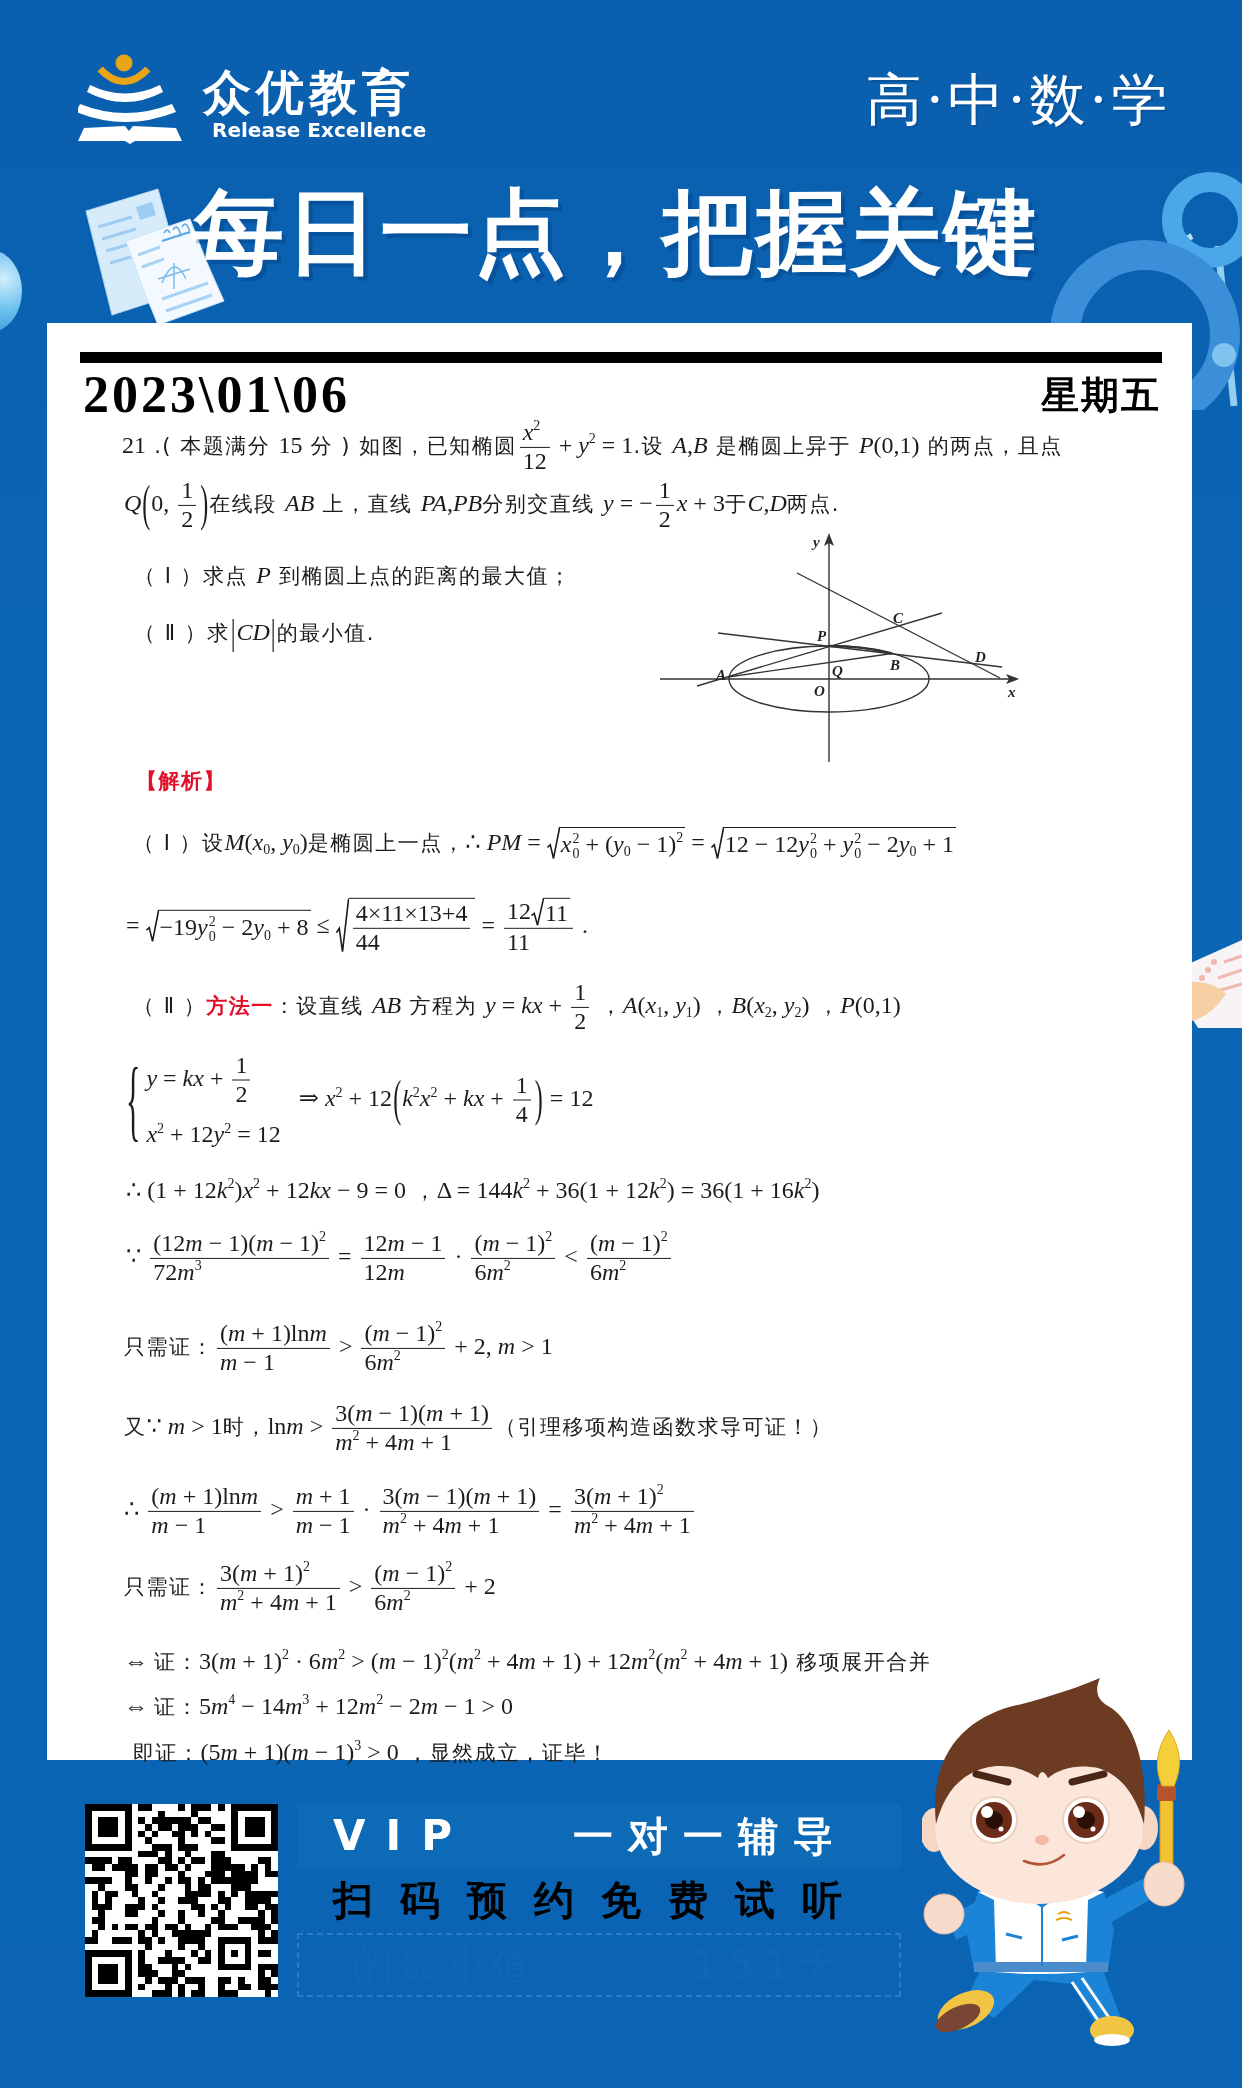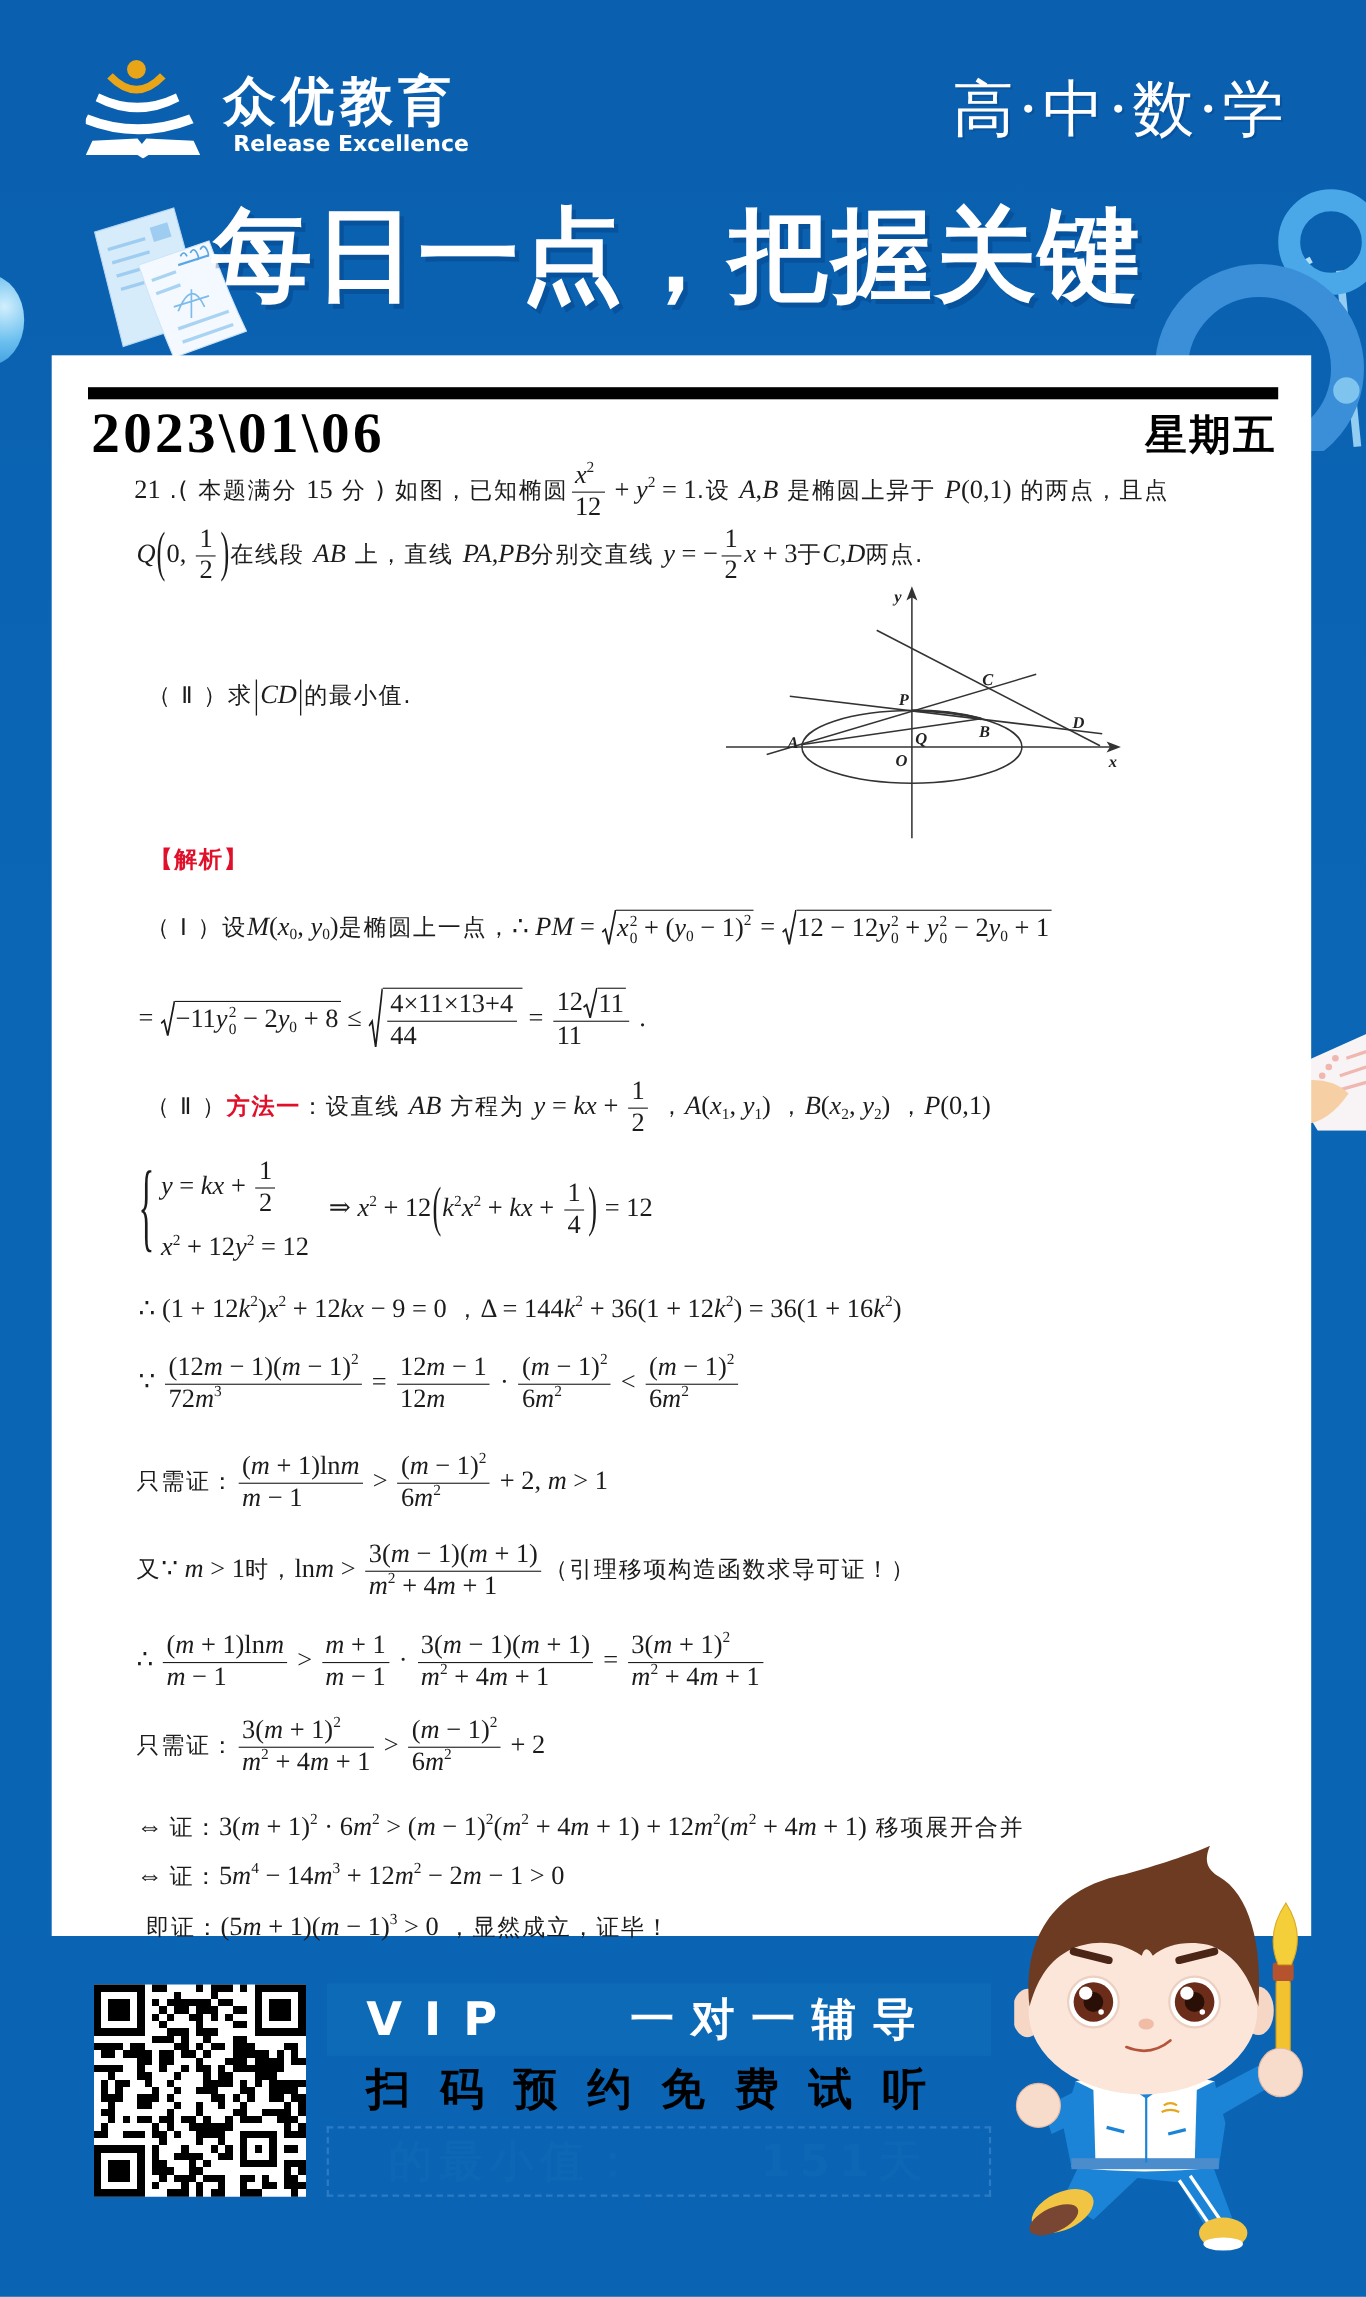--- a/index.html
+++ b/index.html
@@ -121,20 +121,21 @@
 <div class="abs subject">高·中·数·学</div>
 <div class="abs main-title">每日一点，把握关键</div>
 
 <div class="abs card">
   <div class="abs black-bar"></div>
   <div class="abs date">2023\01\06</div>
   <div class="abs weekday">星期五</div>
 
   <div class="mline" style="left:75px;top:124px"><span class="mr">21</span><span class="t"> .( 本题满分 </span><span class="mr">15</span><span class="t"> 分 ) 如图，已知椭圆</span><span class="frac"><span class="num"><span class="mi">x</span><sup class="sup"><span class="mr">2</span></sup></span><span class="den"><span class="mr">12</span></span></span><span class="mr"> + </span><span class="mi">y</span><sup class="sup"><span class="mr">2</span></sup><span class="mr"> = 1</span><span class="t">.设 </span><span class="mi">A</span><span class="mr">,</span><span class="mi">B</span><span class="t"> 是椭圆上异于 </span><span class="mi">P</span><span class="mr">(0,1)</span><span class="t"> 的两点，且点</span></div>
   <div class="mline" style="left:77px;top:182px"><span class="mi">Q</span><span class="mr big">(</span><span class="mr">0, </span><span class="frac"><span class="num"><span class="mr">1</span></span><span class="den"><span class="mr">2</span></span></span><span class="mr big">)</span><span class="t">在线段 </span><span class="mi">AB</span><span class="t"> 上，直线 </span><span class="mi">PA</span><span class="mr">,</span><span class="mi">PB</span><span class="t">分别交直线 </span><span class="mi">y</span><span class="mr"> = −</span><span class="frac"><span class="num"><span class="mr">1</span></span><span class="den"><span class="mr">2</span></span></span><span class="mi">x</span><span class="mr"> + 3</span><span class="t">于</span><span class="mi">C</span><span class="mr">,</span><span class="mi">D</span><span class="t">两点.</span></div>
+  <div class="mline" style="left:87px;top:252px"><span class="t">（ Ⅰ ）求点 </span><span class="mi">P</span><span class="t"> 到椭圆上点的距离的最大值；</span></div>
   <div class="mline" style="left:87px;top:309px"><span class="t">（ Ⅱ ）求</span><span class="mr bar">|</span><span class="mi">CD</span><span class="mr bar">|</span><span class="t">的最小值.</span></div>
 
   <svg class="abs" style="left:603px;top:197px" width="380" height="250" viewBox="0 0 380 250">
     <g stroke="#333" stroke-width="1.4" fill="none">
       <line x1="10" y1="159" x2="362" y2="159"></line>
       <line x1="179" y1="242" x2="179" y2="22"></line>
       <ellipse cx="179" cy="159" rx="100" ry="33"></ellipse>
       <line x1="147" y1="53" x2="350" y2="158"></line>
       <line x1="47" y1="166" x2="292" y2="93"></line>
       <line x1="68" y1="113" x2="352" y2="147"></line>
@@ -180,21 +181,21 @@
             <span class="ss-sup"><span class="mr">2</span></span>
             <span class="ss-sub"><span class="mr">0</span></span>
           </span><span class="mr"> − 2</span><span class="mi">y</span><sub class="sub"><span class="mr">0</span></sub><span class="mr"> + 1</span></span>
       </span></div>
   <div class="mline" style="left:79px;top:604px"><span class="mr">= </span><span class="sqrt">
         <span class="rad">
           <svg viewBox="0 0 14 40" preserveAspectRatio="none">
             <path d="M0.5,24 L3.5,21 L7,37 L13.5,1 L14,1" fill="none" stroke="currentColor" stroke-width="1.6" vector-effect="non-scaling-stroke"></path>
           </svg>
         </span>
-        <span class="rad-body"><span class="mr">−11</span><span class="mi">y</span><span class="subsup">
+        <span class="rad-body"><span class="mr">−19</span><span class="mi">y</span><span class="subsup">
             <span class="ss-sup"><span class="mr">2</span></span>
             <span class="ss-sub"><span class="mr">0</span></span>
           </span><span class="mr"> − 2</span><span class="mi">y</span><sub class="sub"><span class="mr">0</span></sub><span class="mr"> + 8</span></span>
       </span><span class="mr"> ≤ </span><span class="sqrt">
         <span class="rad">
           <svg viewBox="0 0 14 40" preserveAspectRatio="none">
             <path d="M0.5,24 L3.5,21 L7,37 L13.5,1 L14,1" fill="none" stroke="currentColor" stroke-width="1.6" vector-effect="non-scaling-stroke"></path>
           </svg>
         </span>
         <span class="rad-body"><span class="frac"><span class="num"><span class="mr">4×11×13+4</span></span><span class="den"><span class="mr">44</span></span></span></span>

